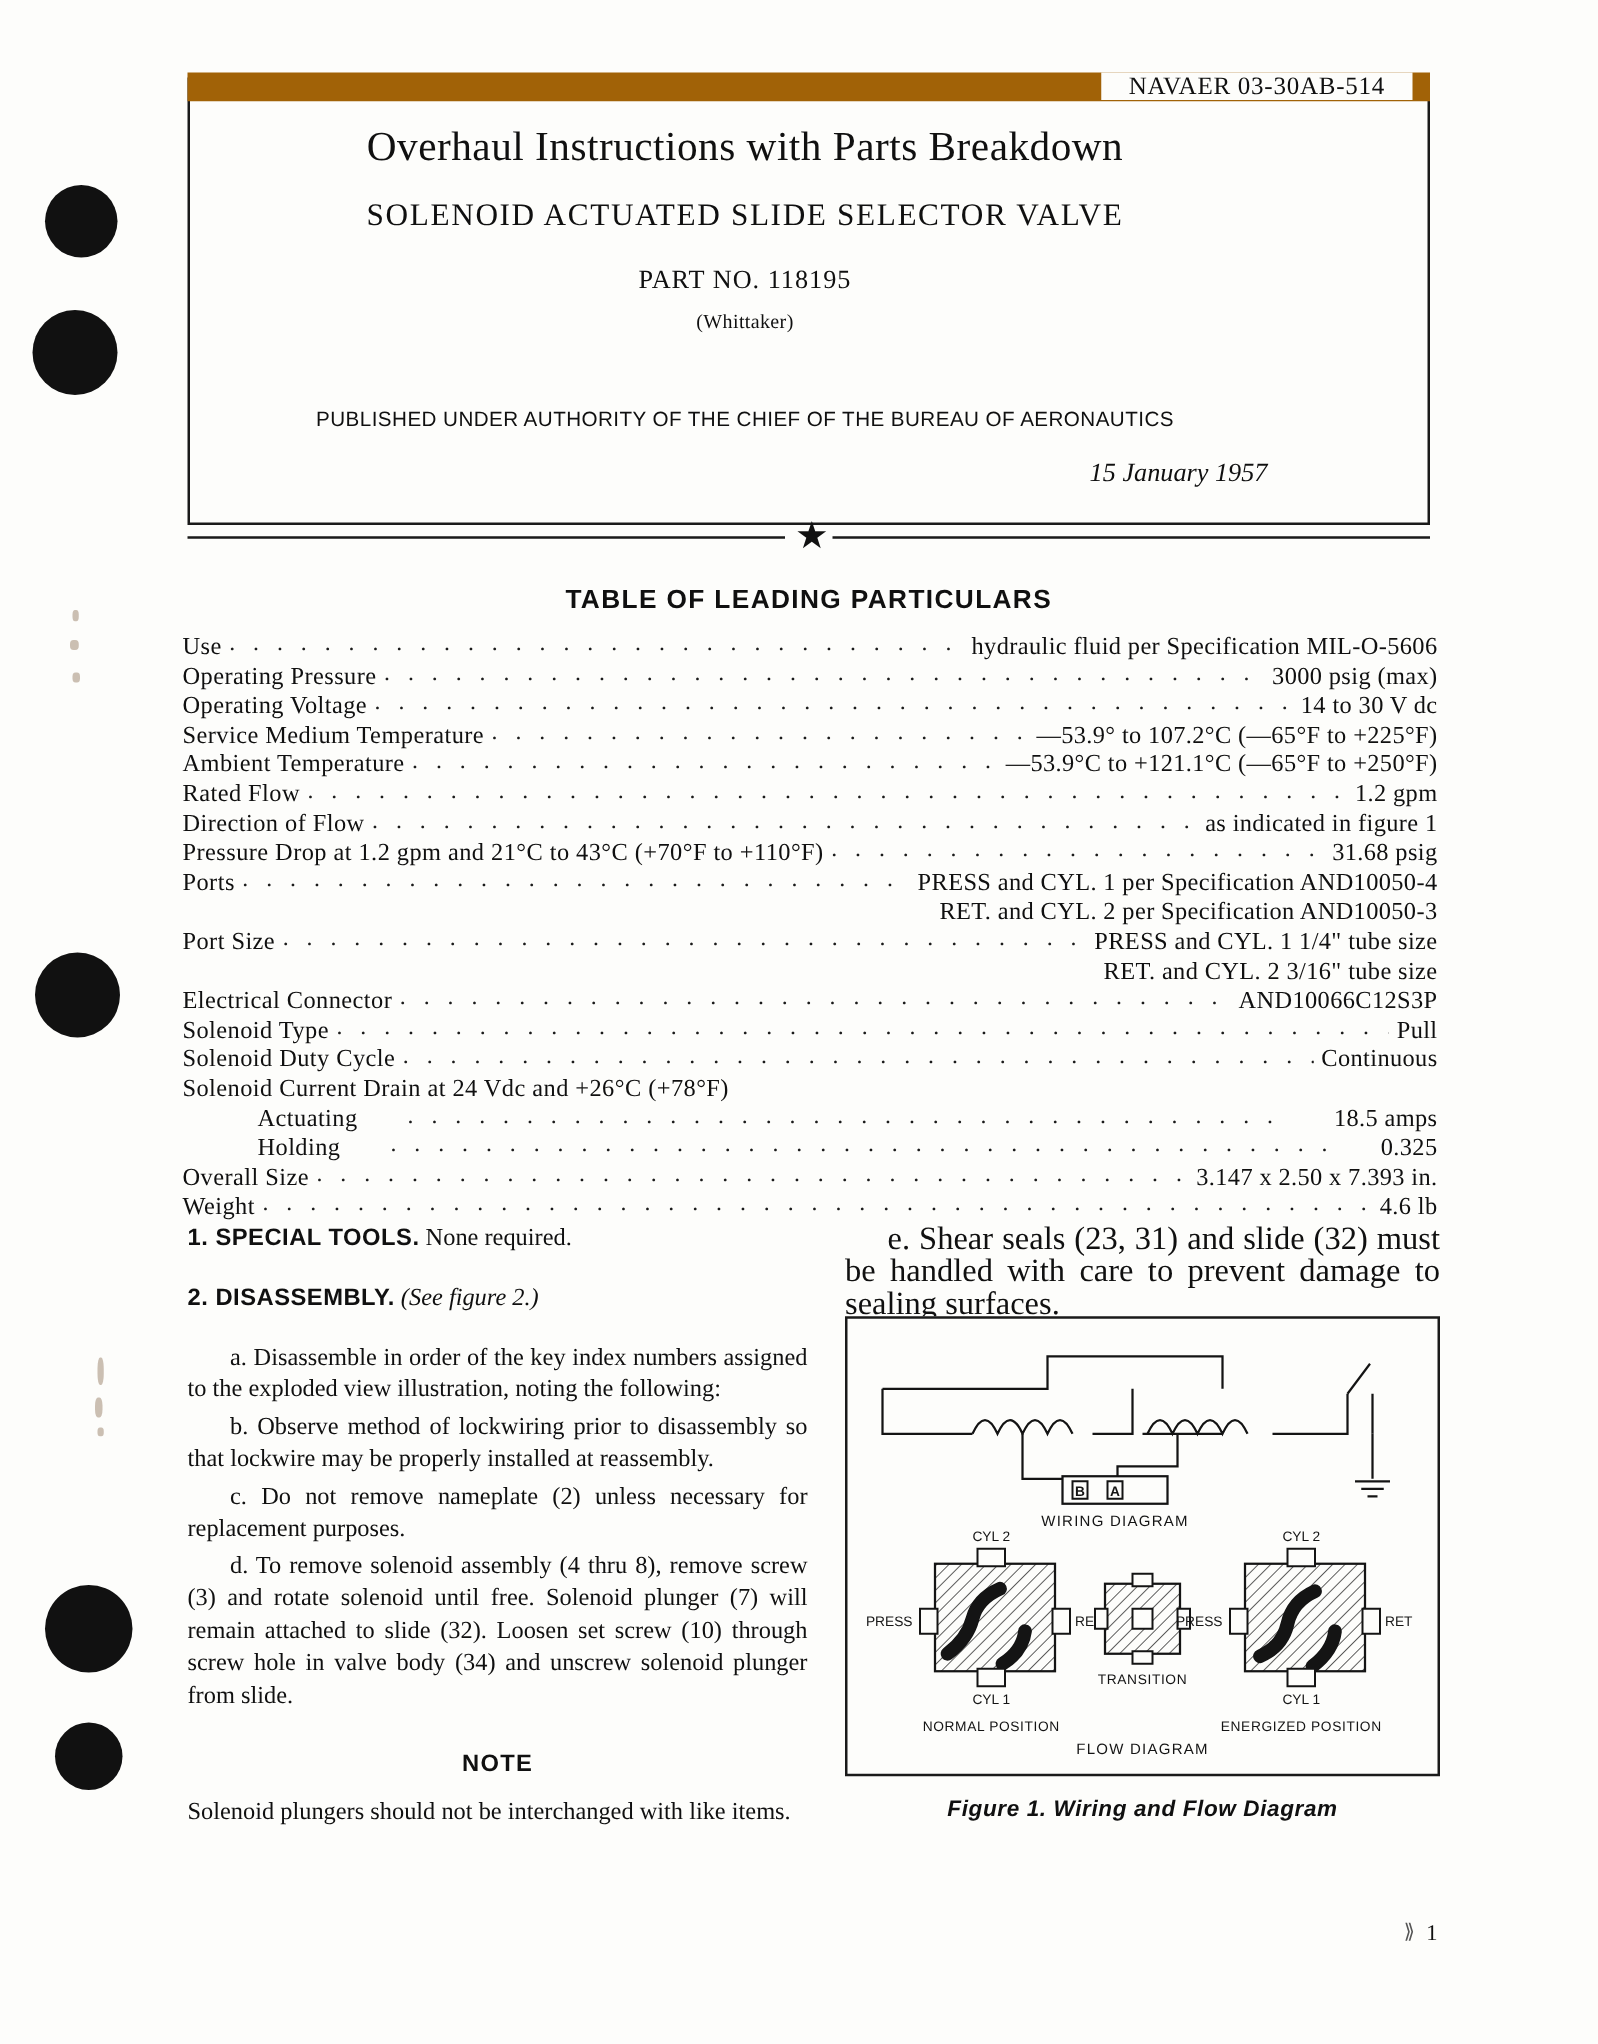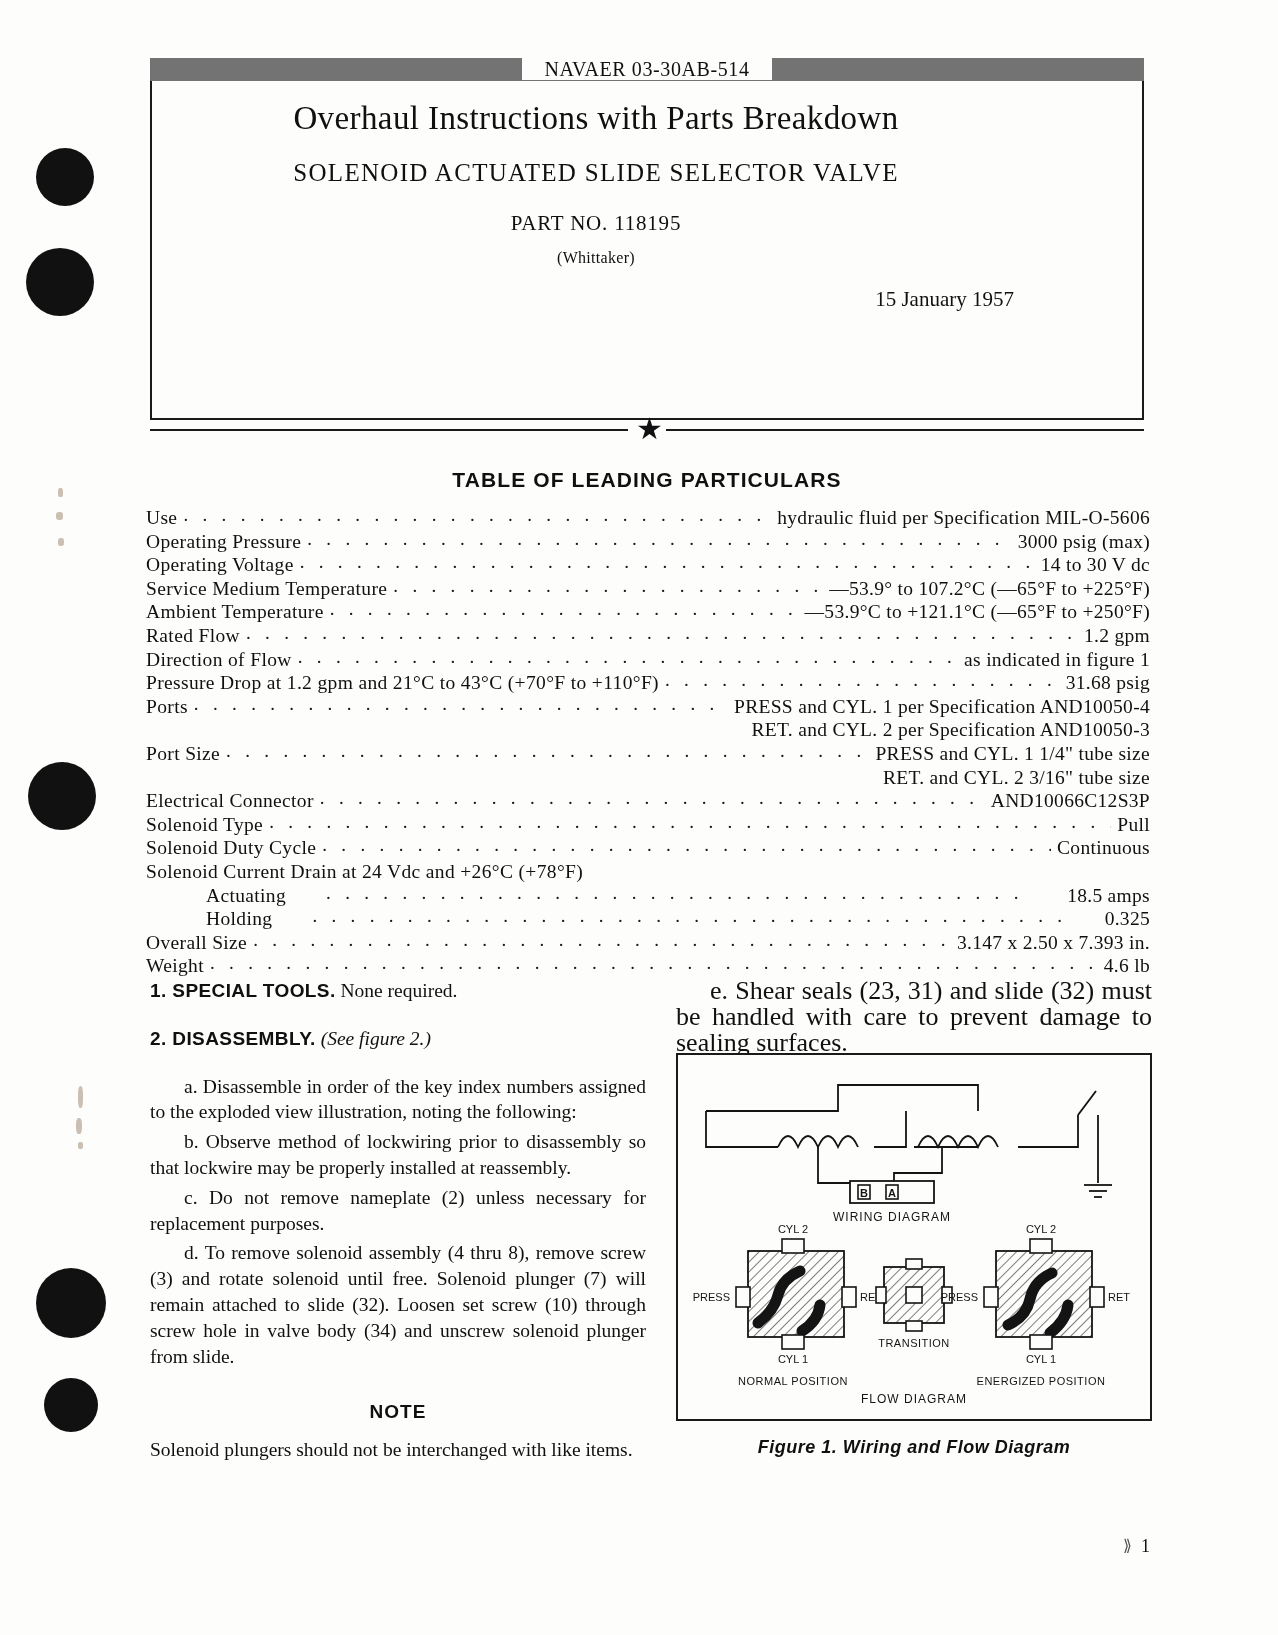--- a/index.html
+++ b/index.html
@@ -44,24 +44,24 @@
     width: 994px;
     height: 358px;
     border: 2px solid #1a1a1a;
     box-sizing: border-box;
   }
   .doc-number {
     position: absolute;
     left: 150px;
     top: 58px;
     width: 994px;
-    text-align: center;
+    text-align: right;
     font-size: 20px;
     letter-spacing: .6px;
-    background: #737373;
+    background: #a16207;
     padding: 0 14px;
     box-sizing: border-box;
   }
   .doc-number span {
     background: #fdfdfb;
     padding: 0 22px;
   }
   .title-inner {
     position: absolute;
     left: 150px;
@@ -91,20 +91,21 @@
   }
   .t-auth {
     margin-top: 60px;
     font-size: 16.5px;
     letter-spacing: .35px;
     font-family: "Liberation Sans", sans-serif;
   }
   .t-date {
     margin-top: 20px;
     font-size: 21px;
+    font-style: italic;
     text-align: right;
     padding-right: 28px;
   }
 
   
   .divider {
     position: absolute;
     left: 150px;
     top: 418px;
     width: 994px;
@@ -271,20 +272,21 @@
 
   <div class="title-box"></div>
   <div class="doc-number">
     <span>NAVAER 03-30AB-514</span>
   </div>
   <div class="title-inner">
     <div class="t-line1">Overhaul Instructions with Parts Breakdown</div>
     <div class="t-line2">SOLENOID ACTUATED SLIDE SELECTOR VALVE</div>
     <div class="t-part">PART NO. 118195</div>
     <div class="t-maker">(Whittaker)</div>
+    <div class="t-auth">PUBLISHED UNDER AUTHORITY OF THE CHIEF OF THE BUREAU OF AERONAUTICS</div>
     <div class="t-date">15 January 1957</div>
   </div>
 
   <div class="divider">
     <div class="rule left"></div>
     <div class="star">★</div>
     <div class="rule right"></div>
   </div>
 
   <div class="tlp-title">TABLE OF LEADING PARTICULARS</div>

